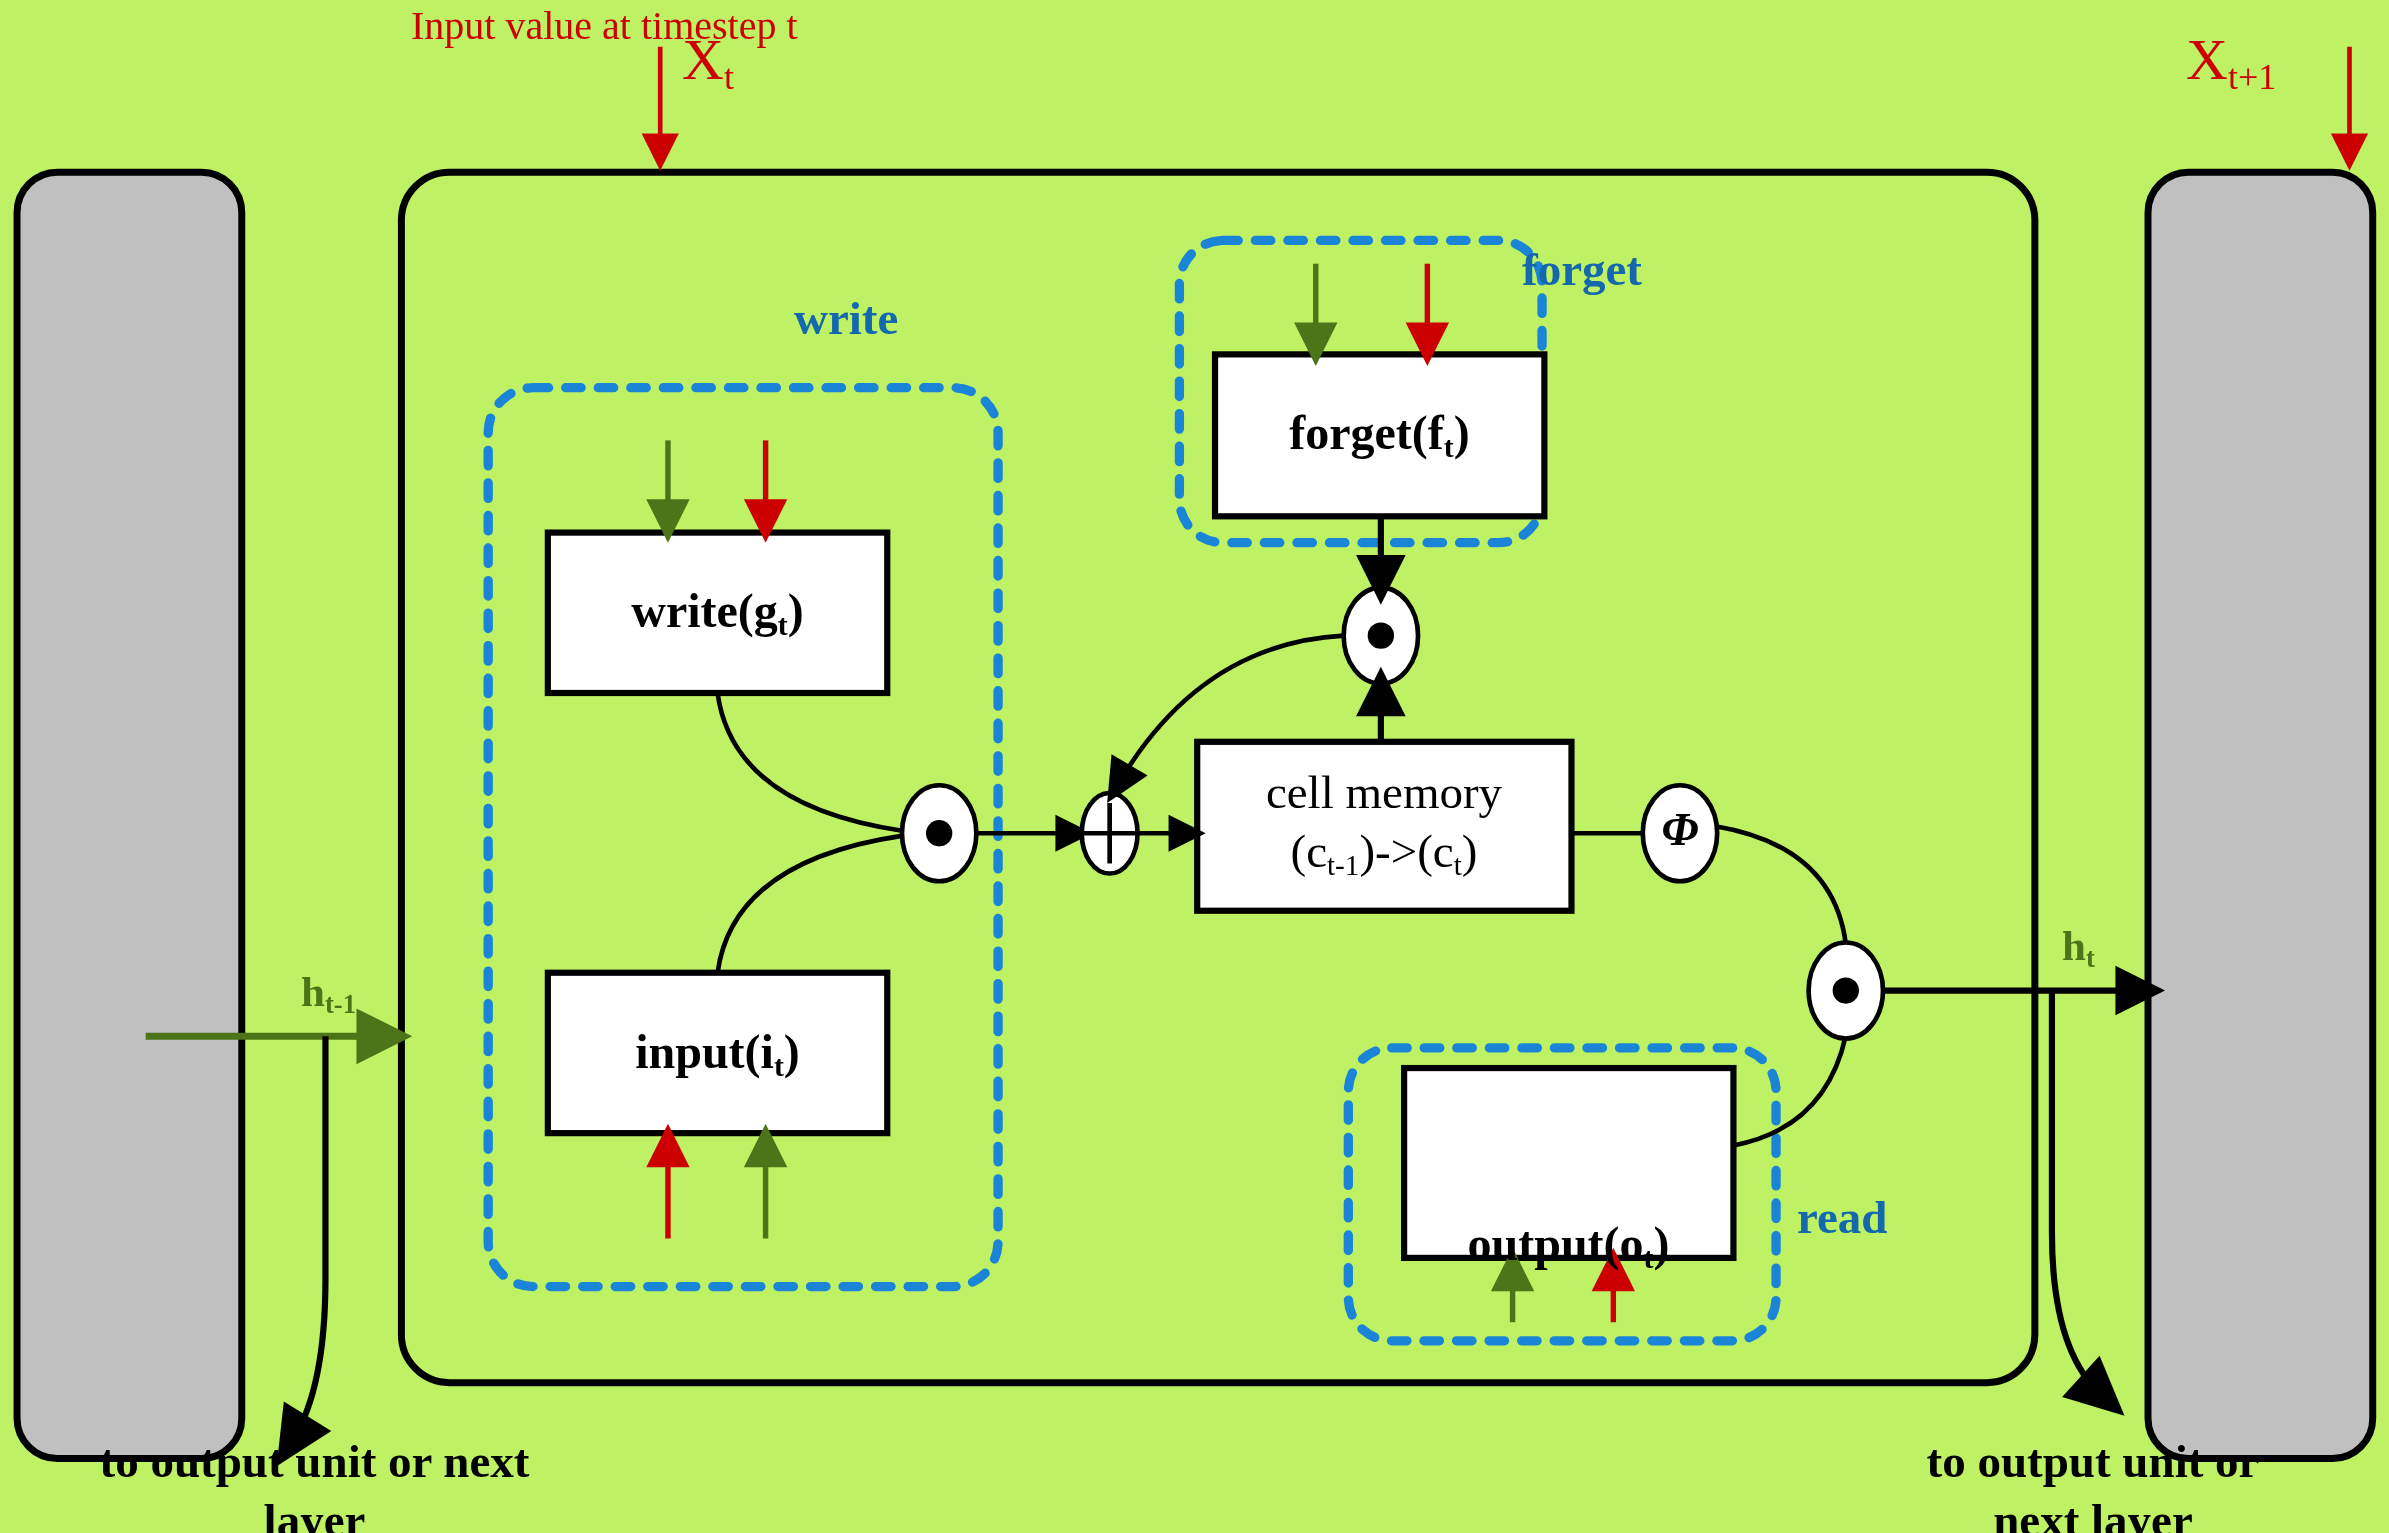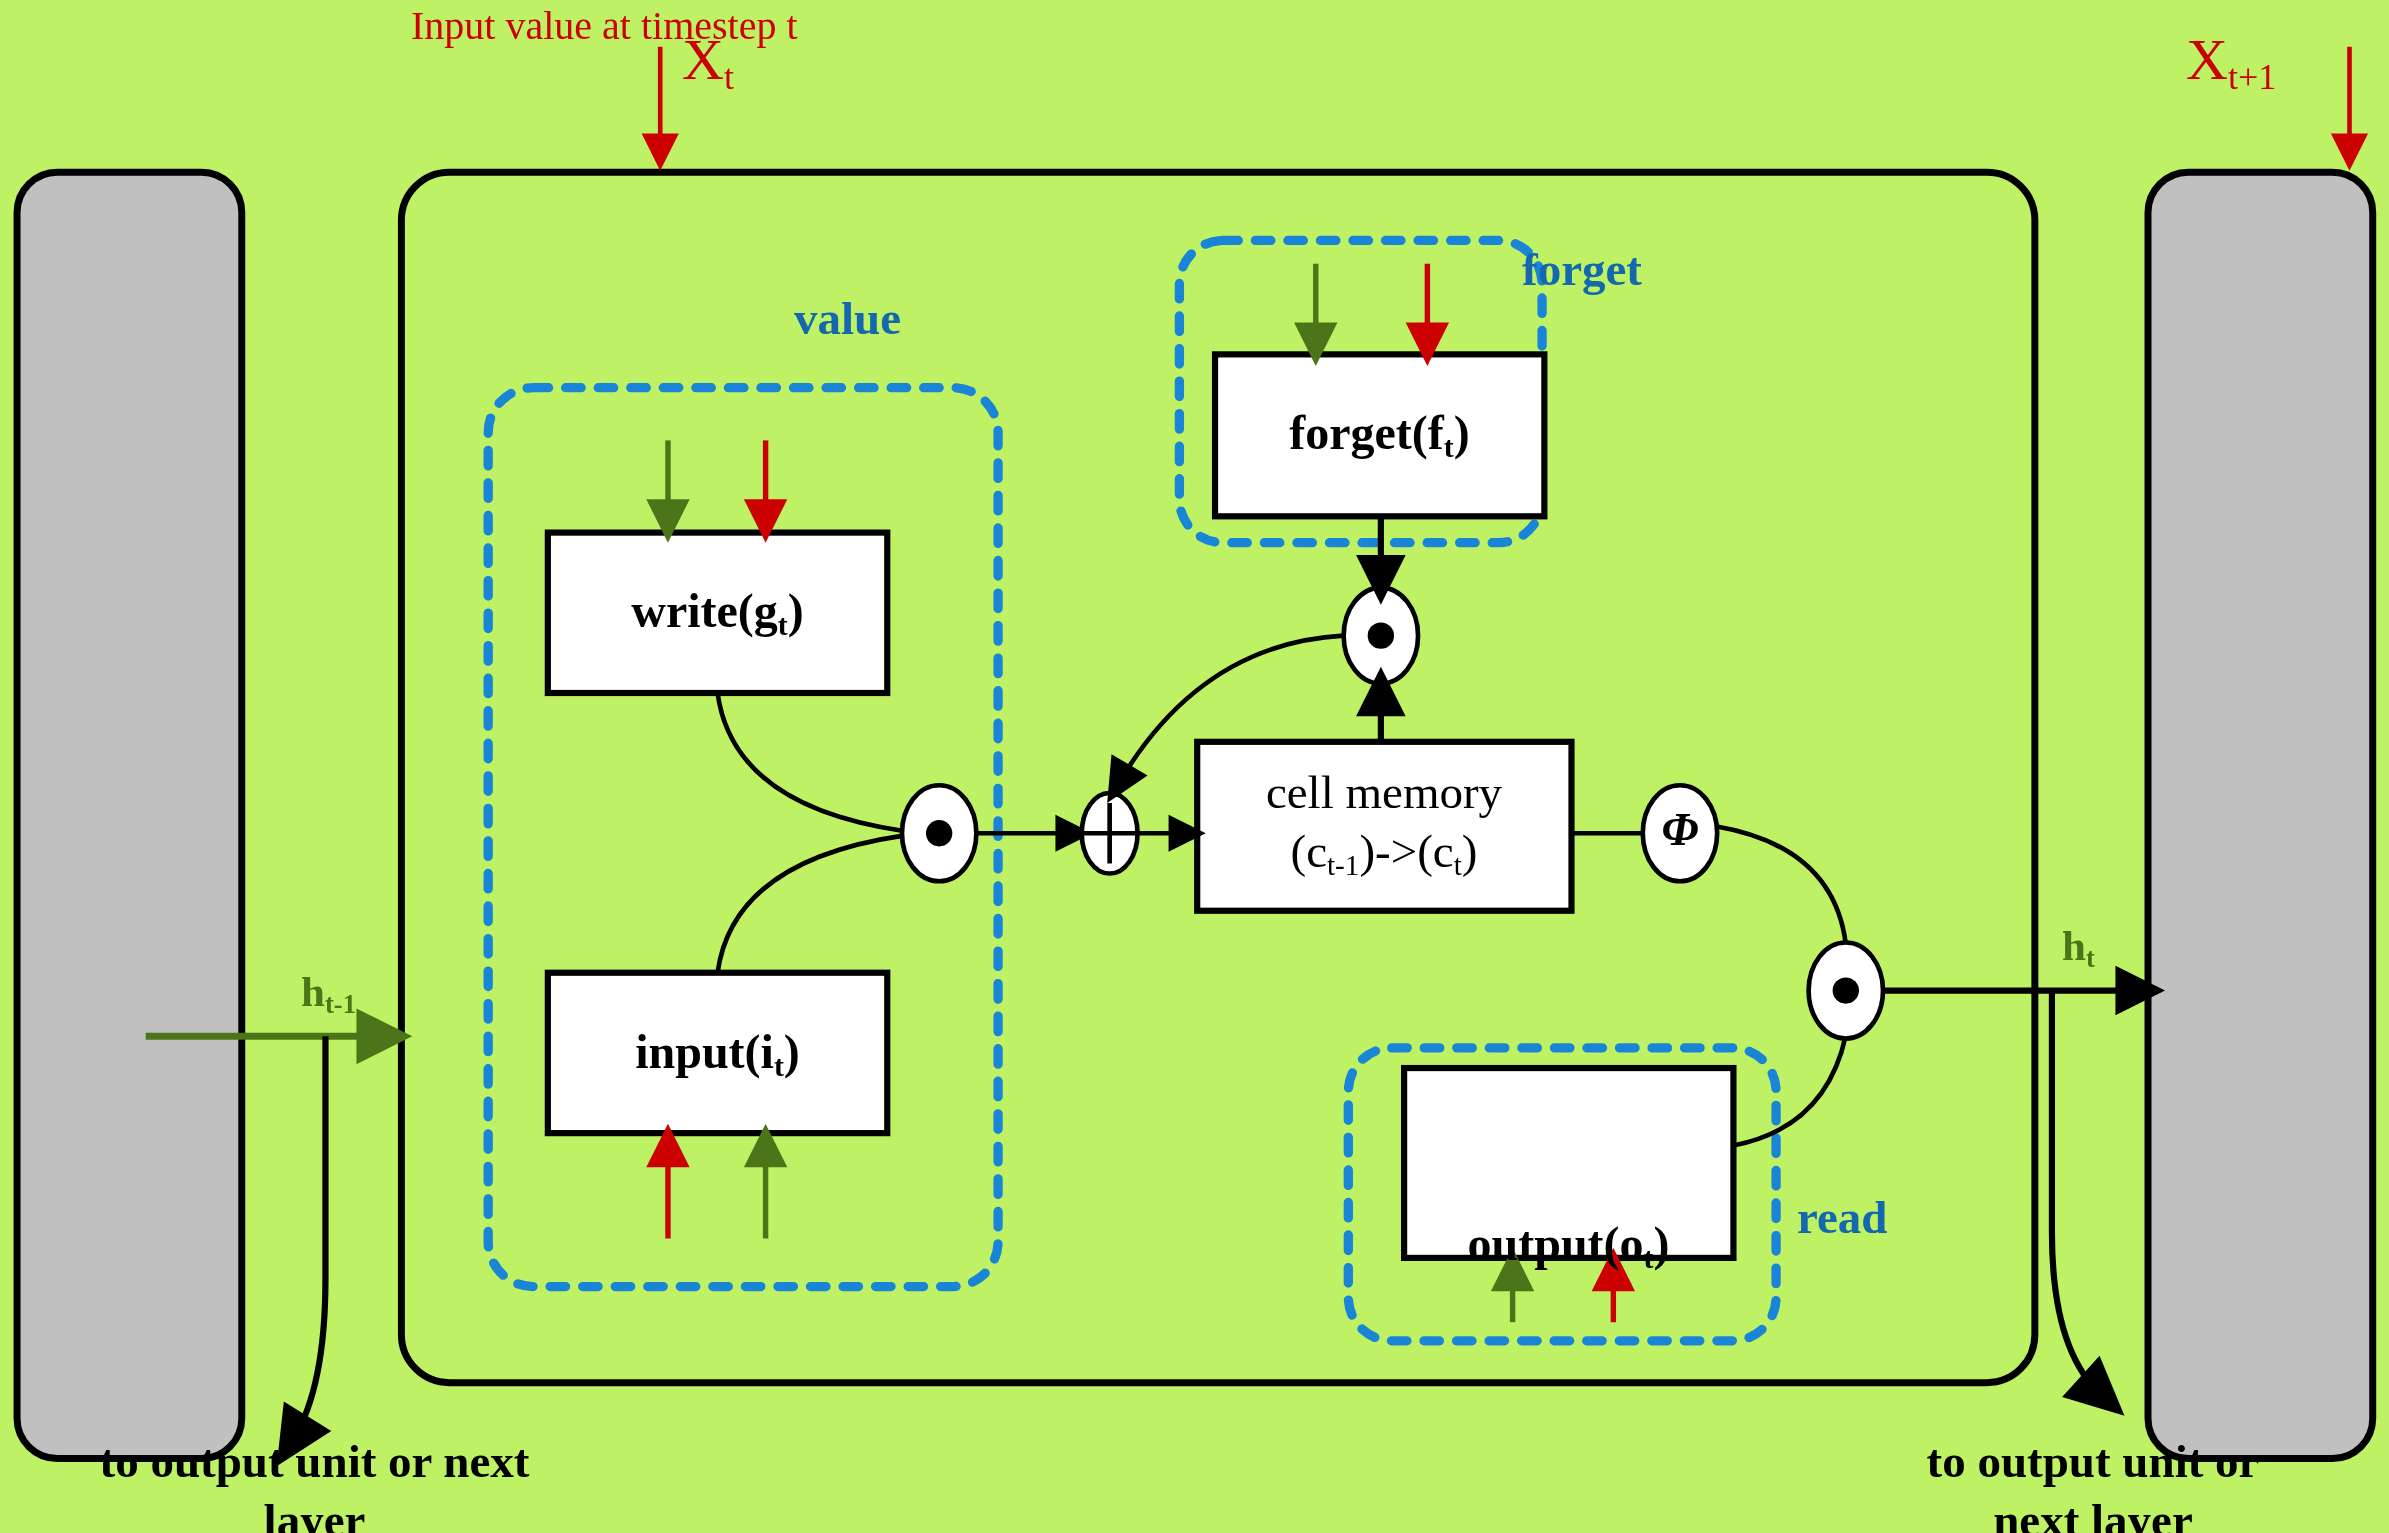--- a/index.html
+++ b/index.html
@@ -201,21 +201,21 @@
   <div class="lbl red-label" style="left:411px; top:6.2px;">Input value at timestep t</div>
 
   <div class="lbl red-label-big" style="left:682px; top:31px;">
     <span>X</span><sub>t</sub>
   </div>
 
   <div class="lbl red-label-big" style="left:2186px; top:31px;">
     <span>X</span><sub>t+1</sub>
   </div>
 
-  <div class="lbl gate-label" style="left:794px; top:295px;">value</div>
+  <div class="lbl gate-label" style="left:794px; top:295px;">write</div>
 
   <div class="lbl gate-label" style="left:1522px; top:246px;">forget</div>
 
   <div class="lbl gate-label" style="left:1797px; top:1194px;">read</div>
 
   <div class="lbl box-label" style="left:548px; top:587px; width:339px;">
     <span>write(g</span><sub>t</sub><span>)</span>
   </div>
 
   <div class="lbl box-label" style="left:548px; top:1028px; width:339px;">

